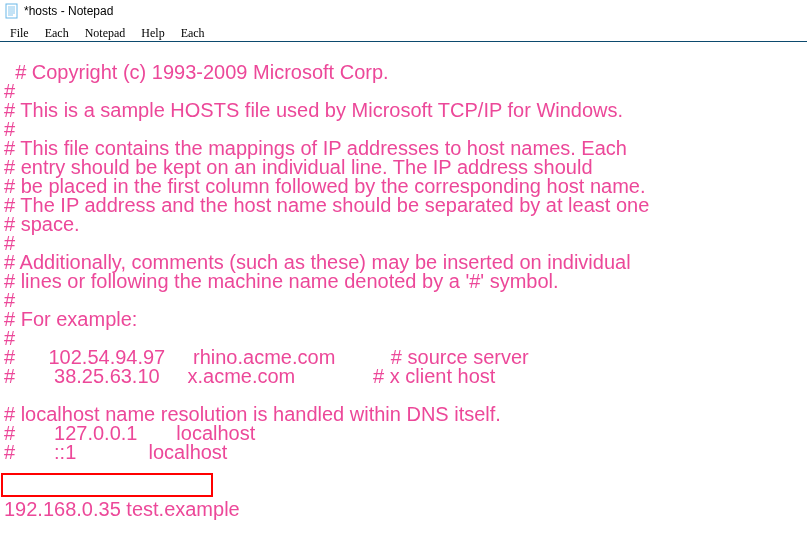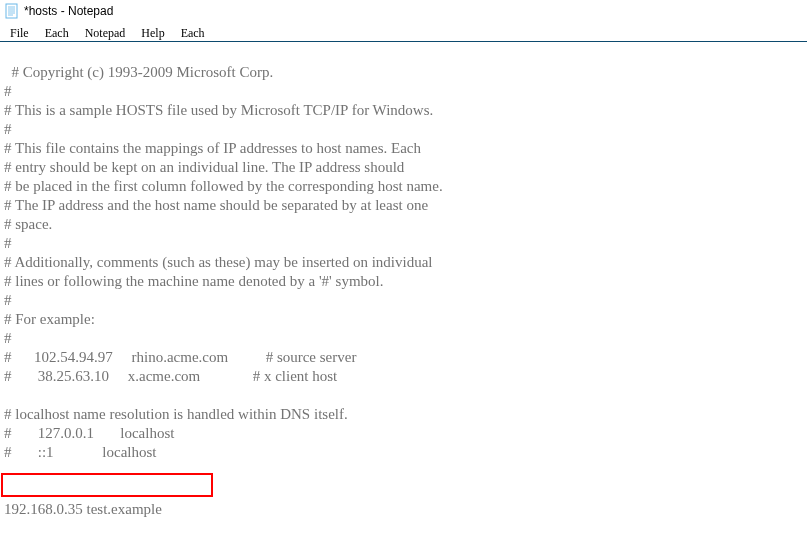--- a/index.html
+++ b/index.html
@@ -40,25 +40,25 @@
       font-family: Liberation Serif, serif;
     }
     .menu-item {
       padding: 2px 8px;
       font-size: 12px;
       color: #000;
       cursor: default;
     }
     .editor {
       padding: 2px 4px;
-      font-family: Liberation Serif, serif;
-      font-size: 15px;
+      font-family: Liberation Sans, sans-serif;
+      font-size: 20px;
       line-height: 19px;
       white-space: pre;
-      color: #737373;
+      color: #ec4899;
       background: #ffffff;
       height: calc(100% - 42px);
       overflow: auto;
       position: relative;
     }
     .highlight-box {
       position: absolute;
       border: 2px solid #ff0000;
       pointer-events: none;
     }

